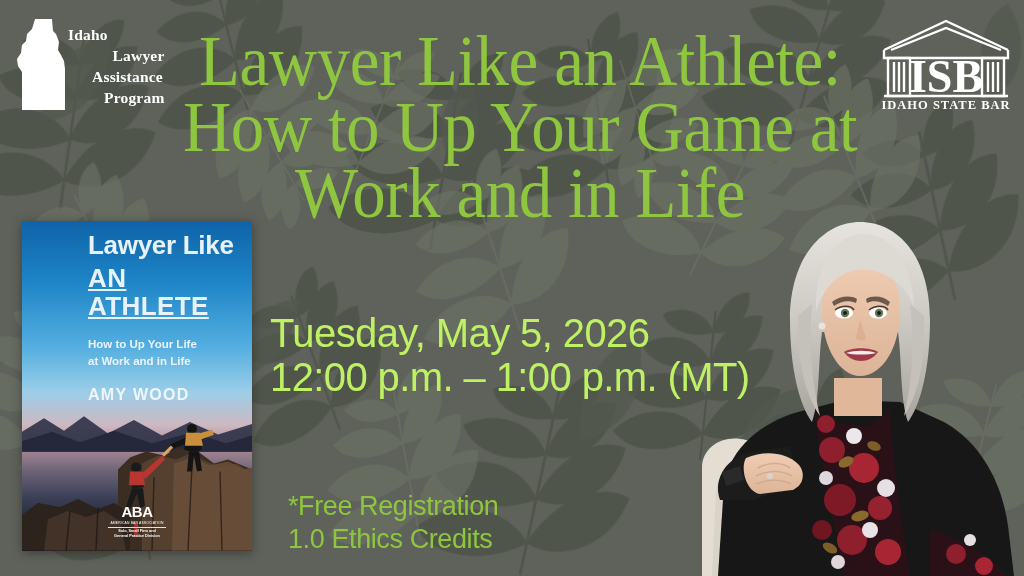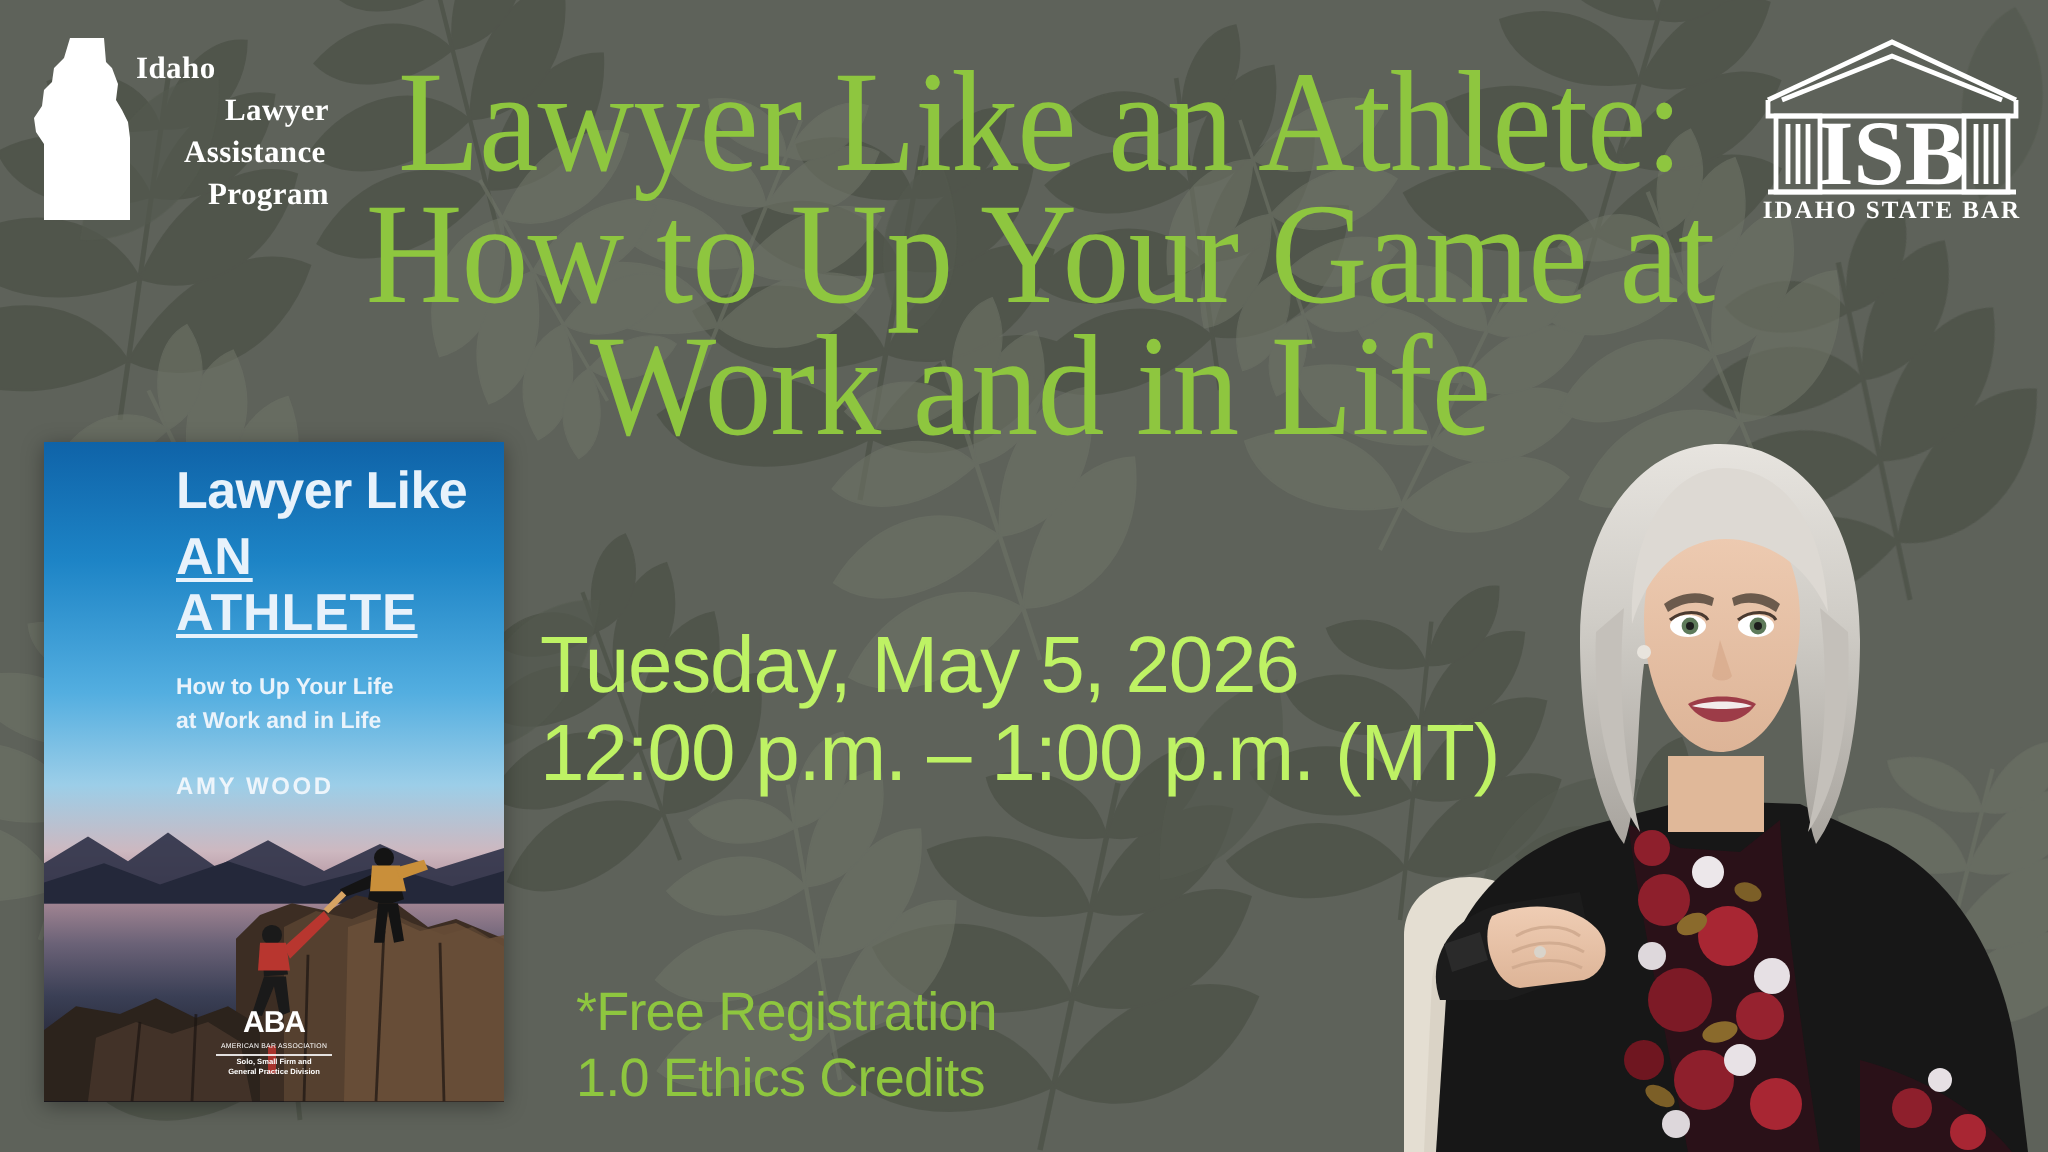--- a/index.html
+++ b/index.html
@@ -97,21 +97,21 @@
     letter-spacing:0.4px; line-height:1.08; margin-top:5px;
     font-family:"Liberation Sans", sans-serif;
     text-decoration:underline;
   }
   .bk-sub {
     color:#eaf3fb; font-size:11.5px; font-weight:700;
     line-height:1.42; margin-top:16px;
     font-family:"Liberation Sans", sans-serif;
   }
   .bk-auth {
-    color:#eef5fb; font-size:12px; font-weight:700;
+    color:#eef5fb; font-size:16px; font-weight:700;
     letter-spacing:1.3px; margin-top:17px;
     font-family:"Liberation Sans", sans-serif;
   }
   .aba {
     position:absolute; left:50%; transform:translateX(-50%);
     bottom:12px; z-index:4; text-align:center; width:90px;
   }
   .aba-mark {
     font-family:"Liberation Sans", sans-serif;
     color:#fff; font-size:15px; font-weight:700;

